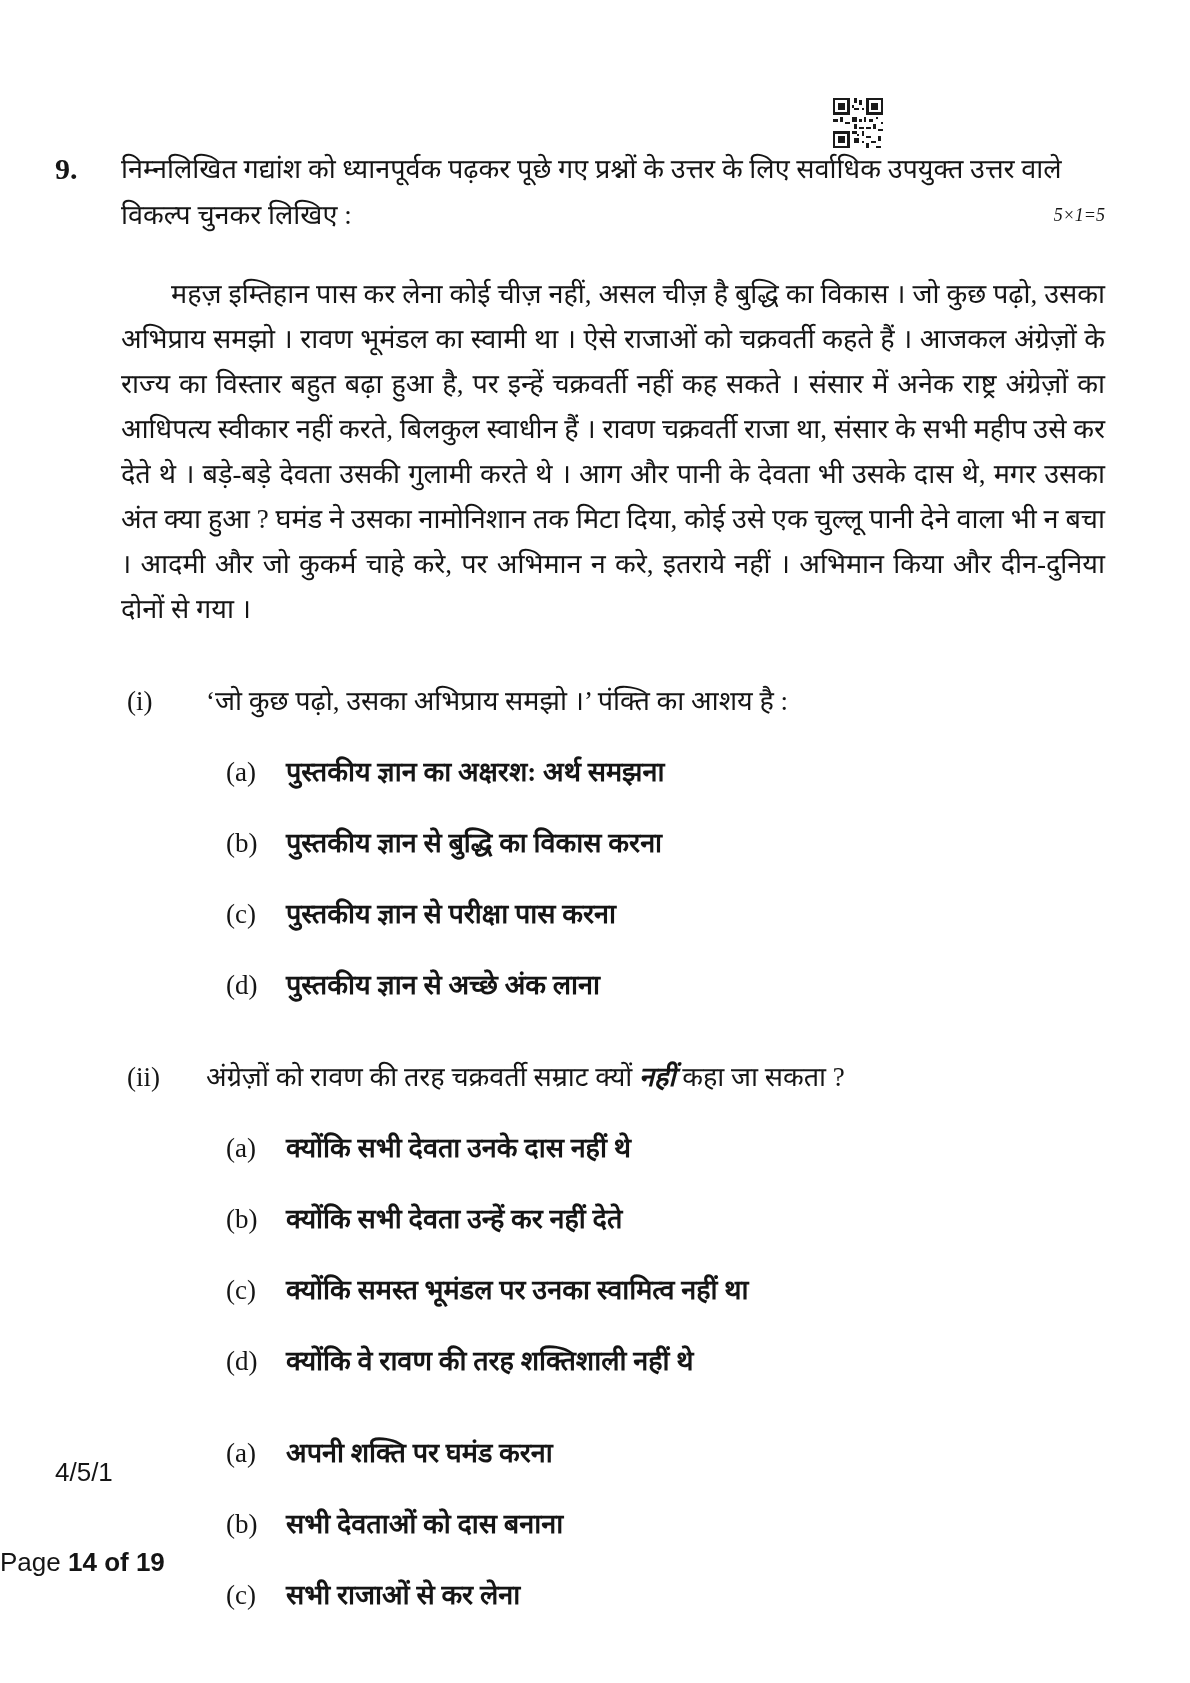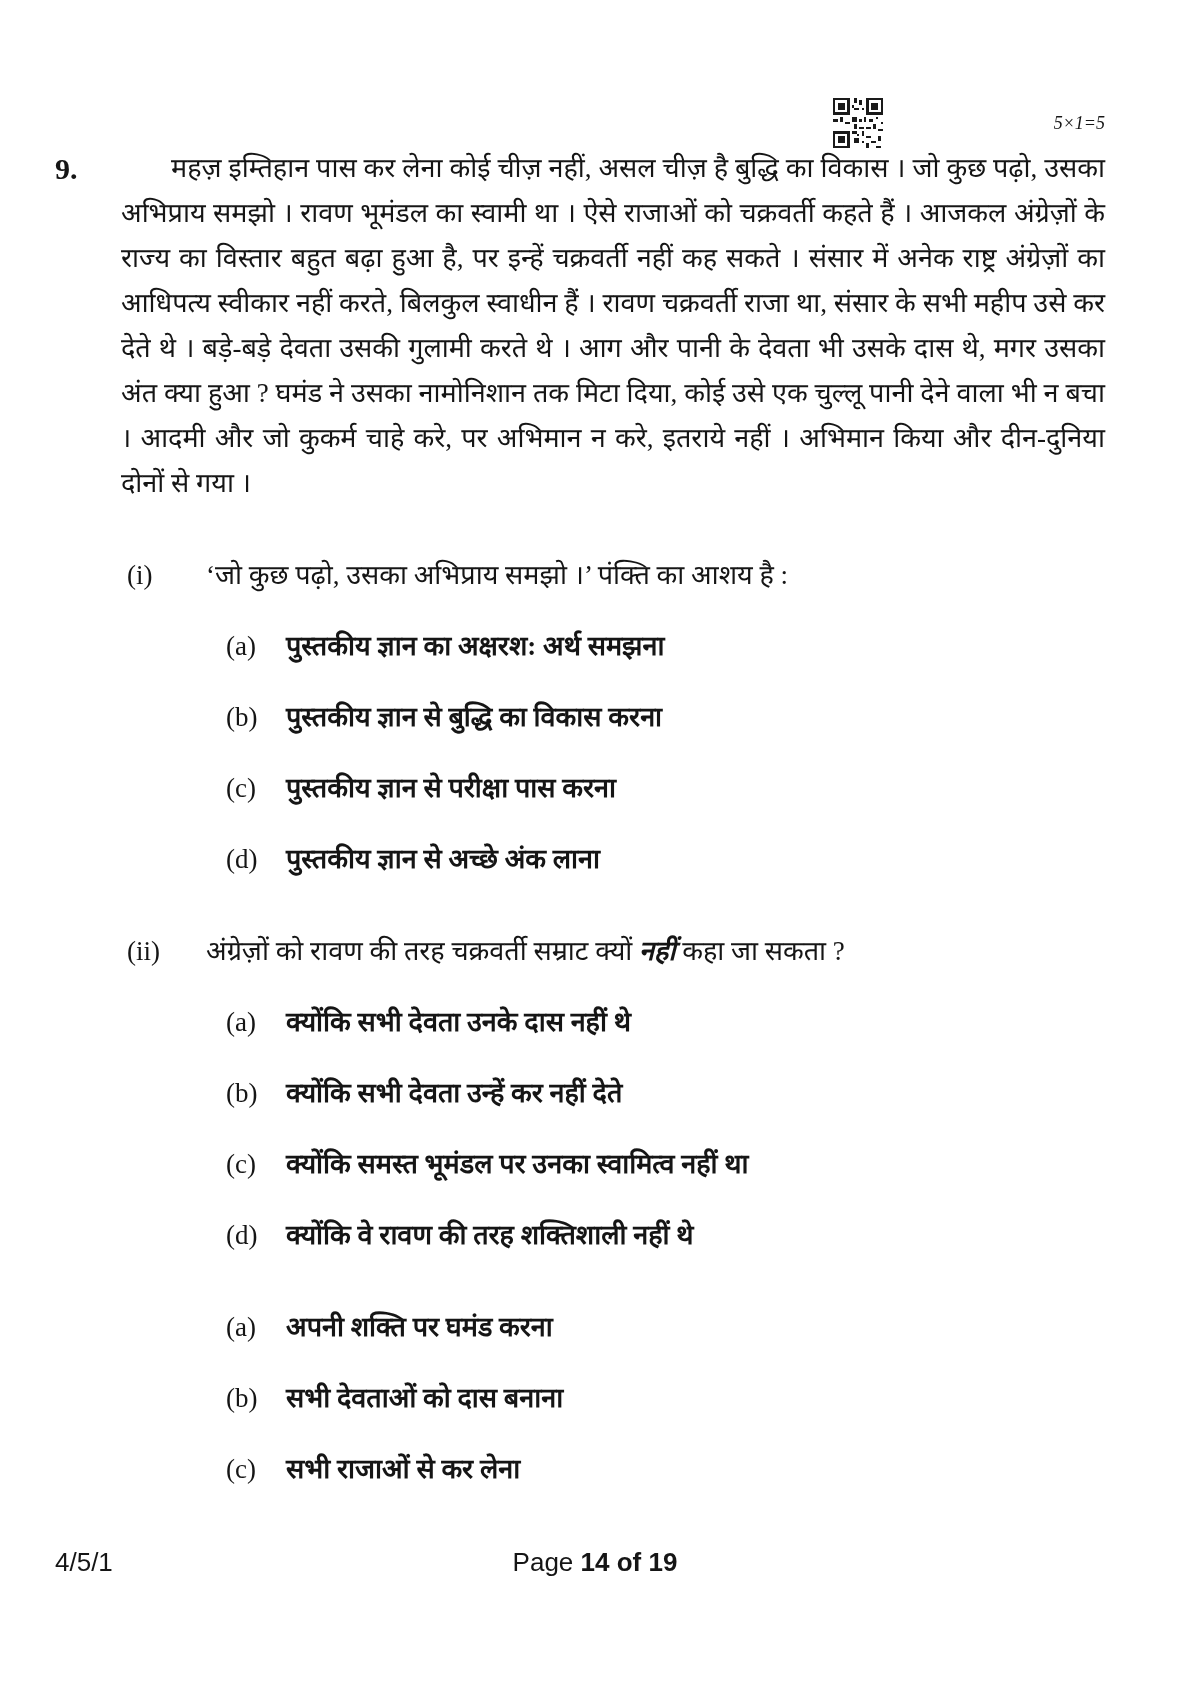--- a/index.html
+++ b/index.html
@@ -29,46 +29,47 @@
   }
   .q-body { flex: 1; font-size: 27px; line-height: 46px; }
 
   .q-header { position: relative; }
   .marks {
     position: absolute; right: 0; bottom: 0;
     font-style: italic; font-size: 18px;
   }
 
   .passage {
+    margin-top: 34px;
     text-align: justify;
     text-indent: 50px;
     font-size: 27px;
     line-height: 45px;
   }
 
   .subq { margin-top: 46px; }
   .subq-head { display: flex; }
   .subq-label { width: 85px; flex: 0 0 85px; padding-left: 6px; box-sizing: border-box; }
   .subq-text { flex: 1; }
   .subq-text .em { font-weight: bold; font-style: italic; }
 
   .options { margin-left: 105px; margin-top: 2px; }
   .opt { display: flex; margin-top: 25px; }
   .opt-label { width: 60px; flex: 0 0 60px; }
   .opt-text { flex: 1; font-weight: bold; }
 
   .footer-left {
-    position: absolute; left: 55px; top: 1547px;
+    position: absolute; left: 55px; top: 1457px;
     font-family: "Liberation Sans", "DejaVu Sans", sans-serif;
     font-size: 26px;
     text-align: right;
   }
   .footer-center {
     position: absolute; left: 0; top: 1547px; width: 1190px;
-    text-align: center;
+    text-align: left;
     font-family: "Liberation Sans", "DejaVu Sans", sans-serif;
     font-size: 26px;
   }
   .footer-center .b { font-weight: bold; }
 </style>
 </head>
 <body>
 
 <div class="qr">
   <svg viewBox="0 0 21 21" width="50" height="50" shape-rendering="crispEdges">
@@ -115,20 +116,21 @@
     </g>
   </svg>
 </div>
 
 <div class="content">
   <div class="q-row">
     <div class="q-num">9.</div>
     <div class="q-body">
 
       <div class="q-header">
+        <span>निम्नलिखित गद्यांश को ध्यानपूर्वक पढ़कर पूछे गए प्रश्नों के उत्तर के लिए सर्वाधिक उपयुक्त उत्तर वाले विकल्प चुनकर लिखिए :</span>
         <span class="marks">5×1=5</span>
       </div>
 
       <div class="passage">महज़ इम्तिहान पास कर लेना कोई चीज़ नहीं, असल चीज़ है बुद्धि का विकास । जो कुछ पढ़ो, उसका अभिप्राय समझो । रावण भूमंडल का स्वामी था । ऐसे राजाओं को चक्रवर्ती कहते हैं । आजकल अंग्रेज़ों के राज्य का विस्तार बहुत बढ़ा हुआ है, पर इन्हें चक्रवर्ती नहीं कह सकते । संसार में अनेक राष्ट्र अंग्रेज़ों का आधिपत्य स्वीकार नहीं करते, बिलकुल स्वाधीन हैं । रावण चक्रवर्ती राजा था, संसार के सभी महीप उसे कर देते थे । बड़े-बड़े देवता उसकी गुलामी करते थे । आग और पानी के देवता भी उसके दास थे, मगर उसका अंत क्या हुआ ? घमंड ने उसका नामोनिशान तक मिटा दिया, कोई उसे एक चुल्लू पानी देने वाला भी न बचा । आदमी और जो कुकर्म चाहे करे, पर अभिमान न करे, इतराये नहीं । अभिमान किया और दीन-दुनिया दोनों से गया ।</div>
 
       <div class="subq">
         <div class="subq-head">
           <div class="subq-label">(i)</div>
           <div class="subq-text">‘जो कुछ पढ़ो, उसका अभिप्राय समझो ।’ पंक्ति का आशय है :</div>
         </div>

